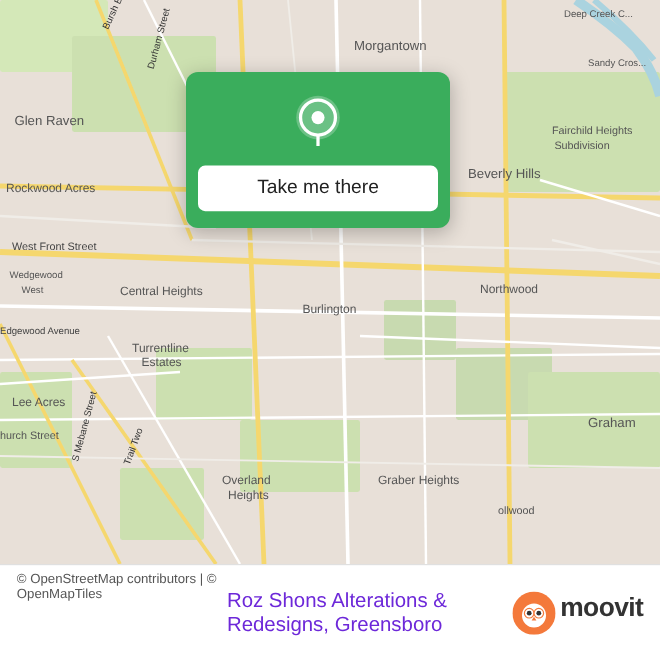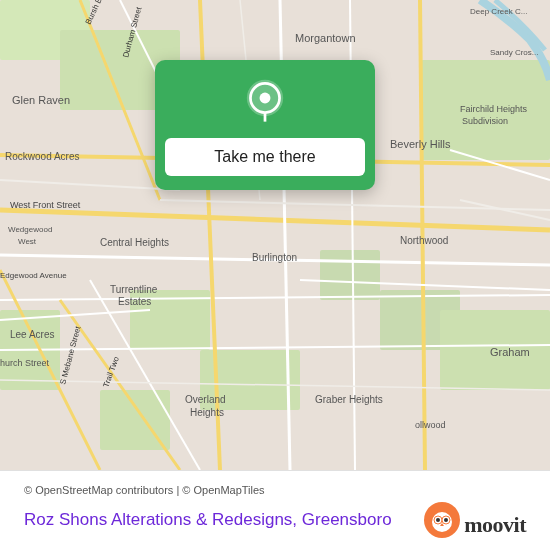--- a/index.html
+++ b/index.html
@@ -54,23 +54,23 @@
       width: 100%;
       text-align: center;
     }
 
     
     #bottom-bar {
       width: 550px;
       height: 80px;
       background: white;
       display: flex;
-      flex-direction: column;
+      flex-direction: row;
       justify-content: center;
-      padding: 6px 24px;
+      padding: 6px 14px;
       border-top: 1px solid #e0e0e0;
     }
 
     #attribution {
       font-size: 11px;
       color: #555;
       margin-bottom: 6px;
     }
 
     #bottom-row {
@@ -80,23 +80,22 @@
     }
 
     #place-name {
       font-size: 17px;
       font-weight: 500;
       color: #6d28d9;
     }
 
     #moovit-logo {
       display: flex;
-      align-items: flex-end;
+      align-items: flex-start;
       gap: 4px;
-      font-family: Liberation Serif, serif;
     }
 
     #moovit-icon {
       width: 36px;
       height: 36px;
     }
 
     #moovit-text {
       font-size: 22px;
       font-weight: bold;

